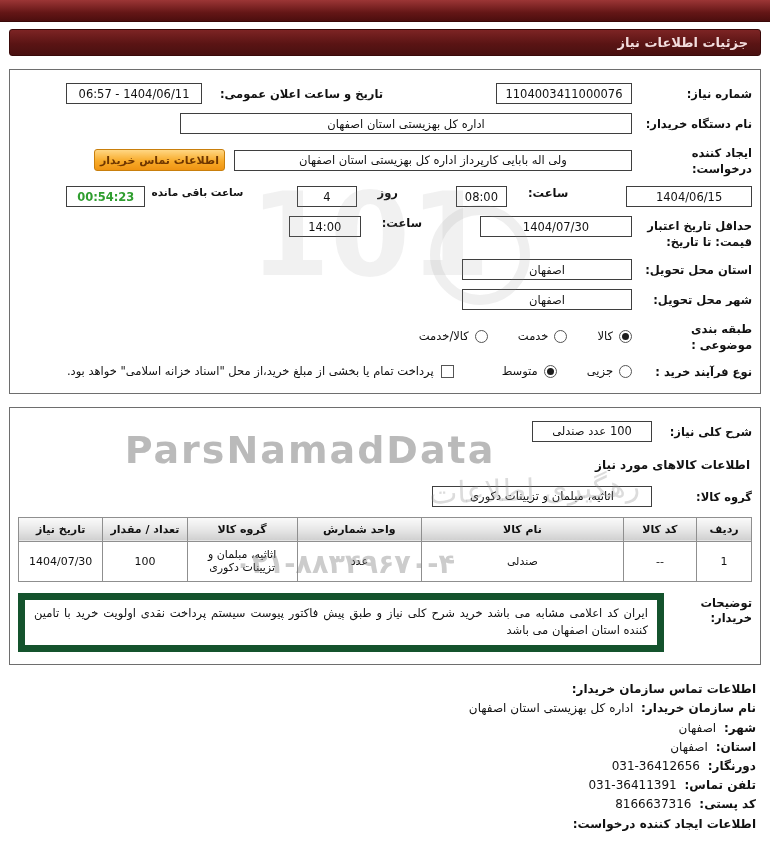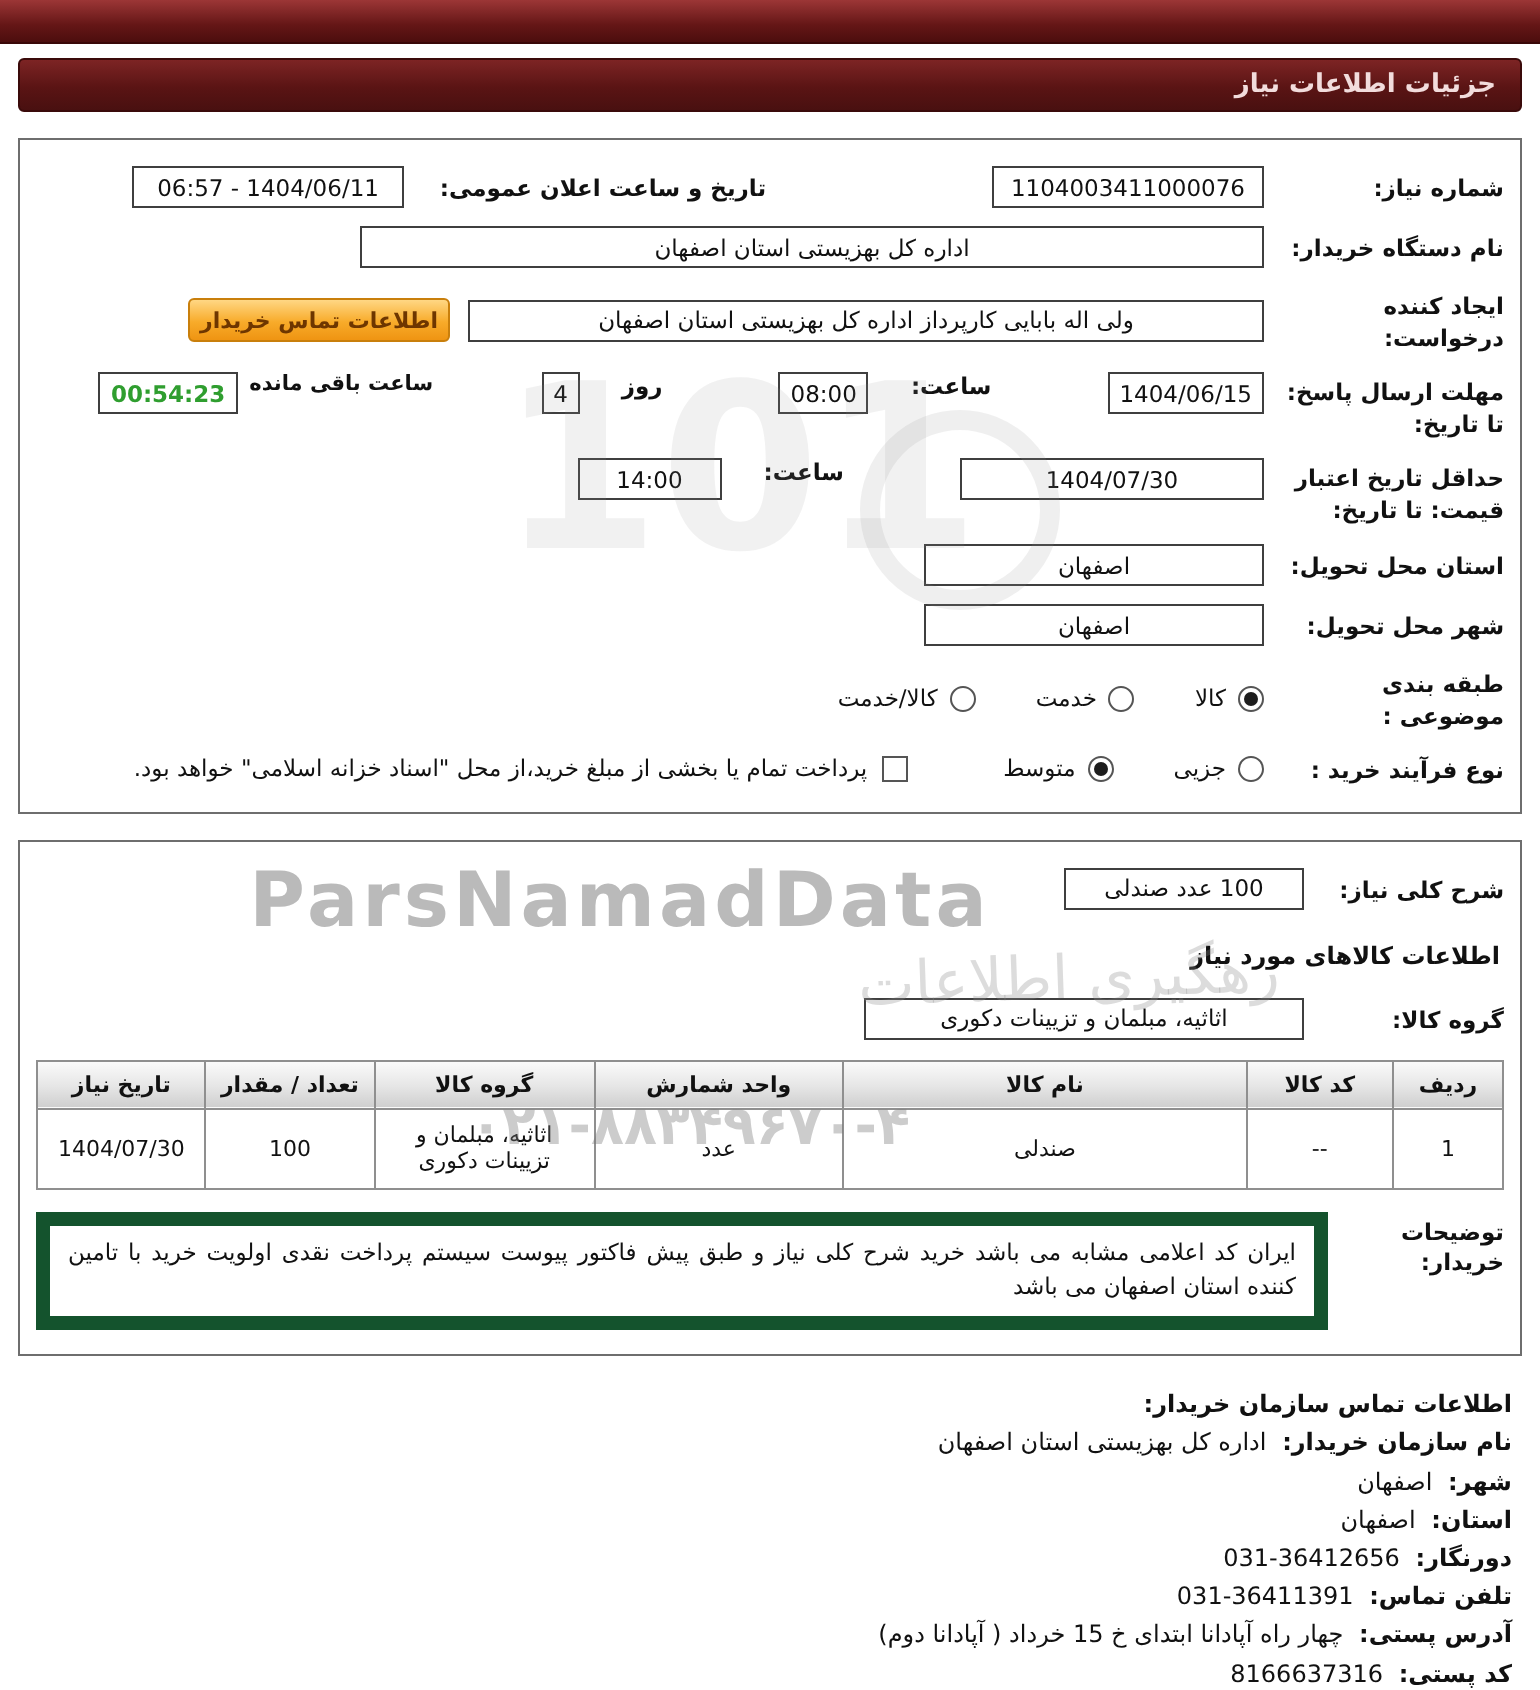--- a/index.html
+++ b/index.html
@@ -185,21 +185,20 @@
     <div class="box" style="width:452px;">اداره کل بهزیستی استان اصفهان</div>
   </div>
 
   <div class="frow">
     <div class="flabel">ایجاد کننده درخواست:</div>
     <div class="box" style="width:398px;">ولی اله بابایی کارپرداز اداره کل بهزیستی استان اصفهان</div>
     <button class="btn-orange">اطلاعات تماس خریدار</button>
   </div>
 
   <div class="frow top">
-    <div class="flabel">مهلت ارسال پاسخ: تا تاریخ:</div>
     <div class="box num" style="width:152px;">1404/06/15</div>
     <div class="slabel">ساعت:</div>
     <div class="box num" style="width:60px;">08:00</div>
     <div class="slabel">روز</div>
     <div class="box num" style="width:70px;">4</div>
     <div class="slabel small">ساعت باقی مانده</div>
     <div class="box num green" style="width:95px;">00:54:23</div>
   </div>
 
   <div class="frow top">
@@ -323,23 +322,19 @@
   </div>
   <div class="cline">
     <span class="clabel">دورنگار:</span>
     <span class="cval ltrv">031-36412656</span>
   </div>
   <div class="cline">
     <span class="clabel">تلفن تماس:</span>
     <span class="cval ltrv">031-36411391</span>
   </div>
   <div class="cline">
-    <span class="clabel">آدرس پستی:</span>
-    <span class="cval">چهار راه آپادانا ابتدای خ 15 خرداد ( آپادانا دوم)</span>
-  </div>
-  <div class="cline">
     <span class="clabel">کد پستی:</span>
     <span class="cval ltrv">8166637316</span>
   </div>
 
   <div class="cline cheading">اطلاعات ایجاد کننده درخواست:</div>
 
 </div>
 
 </body></html>

